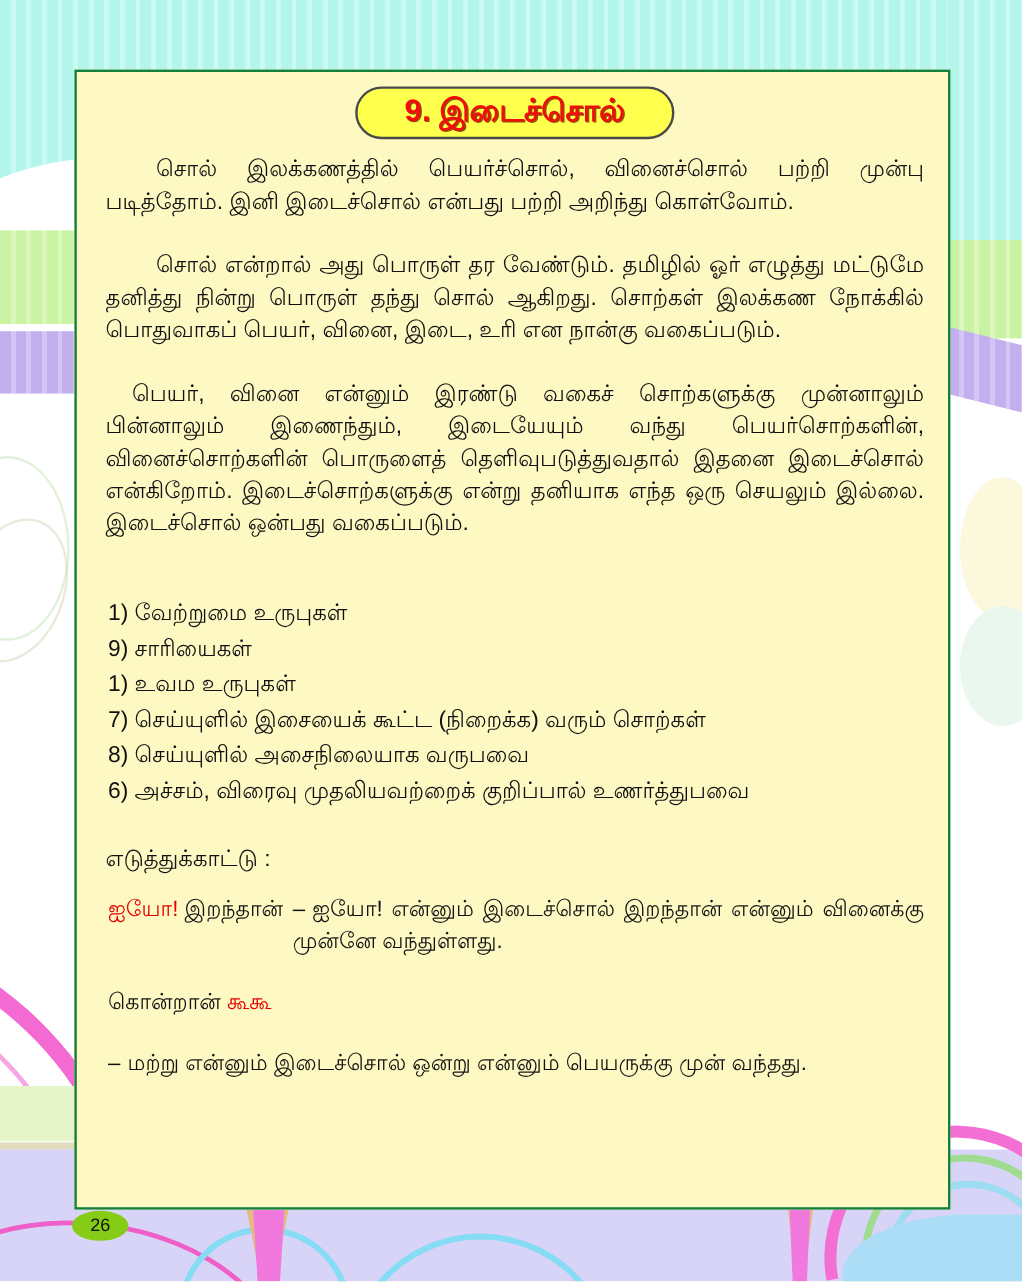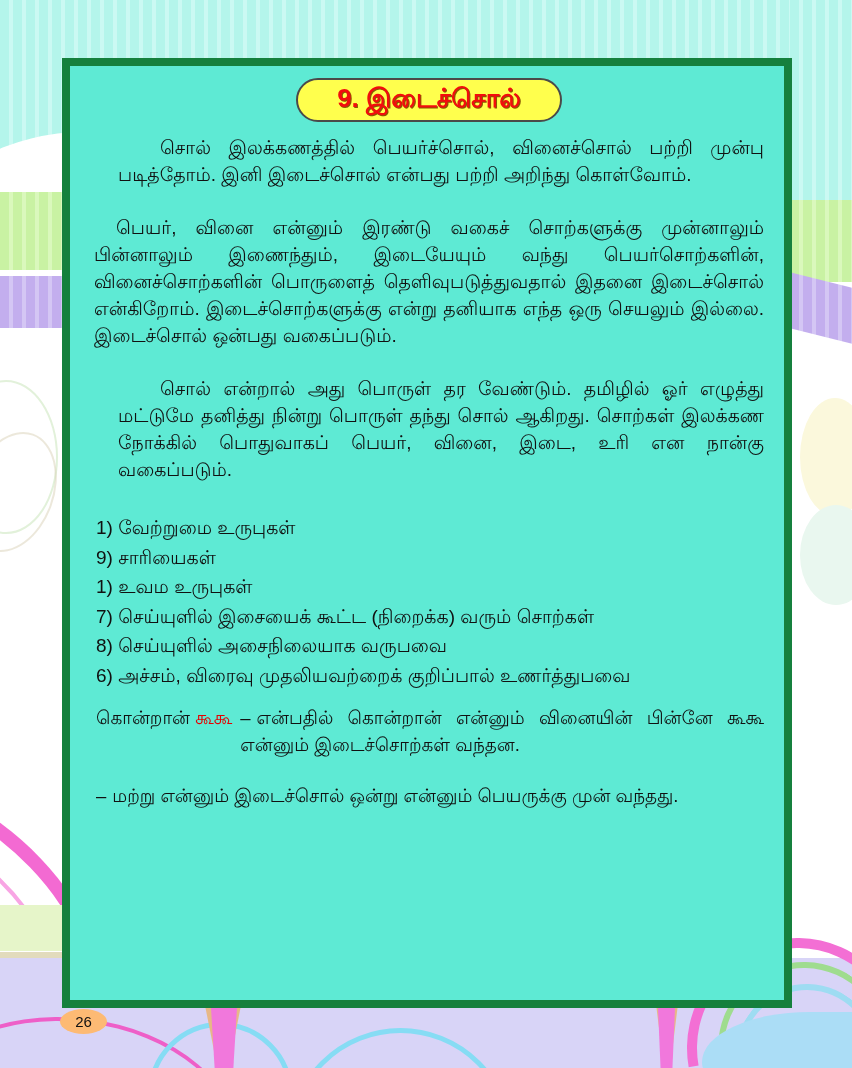--- a/index.html
+++ b/index.html
@@ -69,46 +69,46 @@
   .pink-stripe-1 { position:absolute; left:211px; top:1008px; width:26px; height:60px; background:#f178dc; clip-path:polygon(0 0,100% 0,86% 100%,14% 100%); }
   .tan-stripe-2  { position:absolute; left:652px; top:1008px; width:30px; height:60px; background:#e7b887; clip-path:polygon(15% 0,85% 0,60% 100%,40% 100%); }
   .pink-stripe-2 { position:absolute; left:658px; top:1008px; width:17px; height:60px; background:#f178dc; clip-path:polygon(0 0,100% 0,85% 100%,15% 100%); }
   .swirl-pink-br  { position:absolute; right:-55px; top:938px; width:200px; height:200px; border-radius:50%; border:10px solid transparent; border-top-color:#f36fd4; border-right-color:#f36fd4; transform:rotate(-55deg); }
   .swirl-green-br { position:absolute; right:-38px; top:962px; width:160px; height:160px; border-radius:50%; border:6px solid transparent; border-top-color:#9fdc8f; border-right-color:#9fdc8f; transform:rotate(-55deg); }
   .swirl-cyan-br  { position:absolute; right:-26px; top:984px; width:130px; height:130px; border-radius:50%; border:6px solid transparent; border-top-color:#9edcf2; border-right-color:#9edcf2; transform:rotate(-55deg); }
   .teardrop-blue  { position:absolute; right:0px; top:1012px; width:150px; height:70px; background:#abddf6; border-radius:100% 0 0 18% / 100% 0 0 40%; }
   
   .page-number-oval {
     position:absolute; left:60px; top:1009px; width:47px; height:25px;
-    background:#fdba74; border-radius:50%;
+    background:#84cc16; border-radius:50%;
     display:flex; align-items:center; justify-content:center;
     font-size:15px; color:#111; z-index:3;
   }
   
   .content-box {
     position:absolute; left:62px; top:58px; width:730px; height:950px;
-    background:#5eead4; border:8px solid #15803d; box-sizing:border-box;
+    background:#fef9c3; border:2px solid #15803d; box-sizing:border-box;
     z-index:2; padding:8px 20px 0 24px; overflow:hidden;
   }
   .title-pill {
     width:262px; margin:4px auto 12px auto; height:40px;
     background:#ffff4d; border:2.5px solid #4a4a4a; border-radius:24px;
     display:flex; align-items:center; justify-content:center;
   }
   .title-pill span {
     color:#f20d0d; font-size:26px; font-weight:bold;
     text-shadow:1px 1px 0 #8a5a00;
   }
   .para {
     margin:0 0 26px 0; font-size:19px; line-height:27px; color:#111;
     text-align:justify;
   }
-  .para.indent-lg { text-indent:42px;margin-left:24px; }
+  .para.indent-lg { text-indent:42px; }
   .para.indent-sm { text-indent:22px; }
-  .num-list { margin:30px 0 0 2px; }
+  .num-list { margin:47px 0 0 2px; }
   .num-list .list-item { font-size:19px; line-height:29.5px; color:#111; }
   .examples-heading { margin-top:32px; font-size:19px; color:#111; }
   .examples { margin-top:12px; }
   .example-row { display:flex; margin:14px 0 24px 2px; font-size:18.5px; line-height:27px; color:#111; }
   .example-row .ex-label { flex:0 0 auto; white-space:nowrap; padding-right:8px; }
   .example-row.fixed-label .ex-label { flex:0 0 198px; }
   .ex-label span[data-color="red"]   { color:#e60000; }
   .ex-label span[data-color="black"] { color:#111; }
   .ex-body { flex:1; text-align:justify; }
   .ex-dash { padding-right:6px; }
@@ -151,43 +151,49 @@
     <span>26</span>
   </div>
 
   <div class="content-box">
 
     <div class="title-pill">
       <span>9. இடைச்சொல்</span>
     </div>
 
     <p class="para indent-lg">சொல் இலக்கணத்தில் பெயர்ச்சொல், வினைச்சொல் பற்றி முன்பு படித்தோம். இனி இடைச்சொல் என்பது பற்றி அறிந்து கொள்வோம்.</p>
+    <p class="para indent-lg">சொல் என்றால் அது பொருள் தர வேண்டும். தமிழில் ஓர் எழுத்து மட்டுமே தனித்து நின்று பொருள் தந்து சொல் ஆகிறது. சொற்கள் இலக்கண நோக்கில் பொதுவாகப் பெயர், வினை, இடை, உரி என நான்கு வகைப்படும்.</p>
     <p class="para indent-sm">பெயர், வினை என்னும் இரண்டு வகைச் சொற்களுக்கு முன்னாலும் பின்னாலும் இணைந்தும், இடையேயும் வந்து பெயர்சொற்களின், வினைச்சொற்களின் பொருளைத் தெளிவுபடுத்துவதால் இதனை இடைச்சொல் என்கிறோம். இடைச்சொற்களுக்கு என்று தனியாக எந்த ஒரு செயலும் இல்லை. இடைச்சொல் ஒன்பது வகைப்படும்.</p>
-    <p class="para indent-lg">சொல் என்றால் அது பொருள் தர வேண்டும். தமிழில் ஓர் எழுத்து மட்டுமே தனித்து நின்று பொருள் தந்து சொல் ஆகிறது. சொற்கள் இலக்கண நோக்கில் பொதுவாகப் பெயர், வினை, இடை, உரி என நான்கு வகைப்படும்.</p>
 
     <div class="num-list">
       <div class="list-item">1) வேற்றுமை உருபுகள்</div>
       <div class="list-item">9) சாரியைகள்</div>
       <div class="list-item">1) உவம உருபுகள்</div>
       <div class="list-item">7) செய்யுளில் இசையைக் கூட்ட (நிறைக்க) வரும் சொற்கள்</div>
       <div class="list-item">8) செய்யுளில் அசைநிலையாக வருபவை</div>
       <div class="list-item">6) அச்சம், விரைவு முதலியவற்றைக் குறிப்பால் உணர்த்துபவை</div>
     </div>
 
+    <div class="examples-heading">எடுத்துக்காட்டு :</div>
 
     <div class="examples">
 
+      <div class="example-row">
+        <span class="ex-label">
+          <span data-color="red">ஐயோ!</span><span data-color="black"> இறந்தான்</span>
+        </span>
+        <span class="ex-body">
+          <span class="ex-dash">–</span><span>ஐயோ! என்னும் இடைச்சொல் இறந்தான் என்னும் வினைக்கு முன்னே வந்துள்ளது.</span>
+        </span>
+      </div>
 
       <div class="example-row">
         <span class="ex-label">
           <span data-color="black">கொன்றான் </span><span data-color="red">கூகூ</span>
         </span>
-        <span class="ex-body">
-          <span class="ex-dash">–</span><span>என்பதில் கொன்றான் என்னும் வினையின் பின்னே கூகூ என்னும் இடைச்சொற்கள் வந்தன.</span>
-        </span>
       </div>
 
       <div class="example-row fixed-label">
         <span class="ex-body">
           <span class="ex-dash">–</span><span>மற்று என்னும் இடைச்சொல் ஒன்று என்னும் பெயருக்கு முன் வந்தது.</span>
         </span>
       </div>
 
     </div>
   </div>

